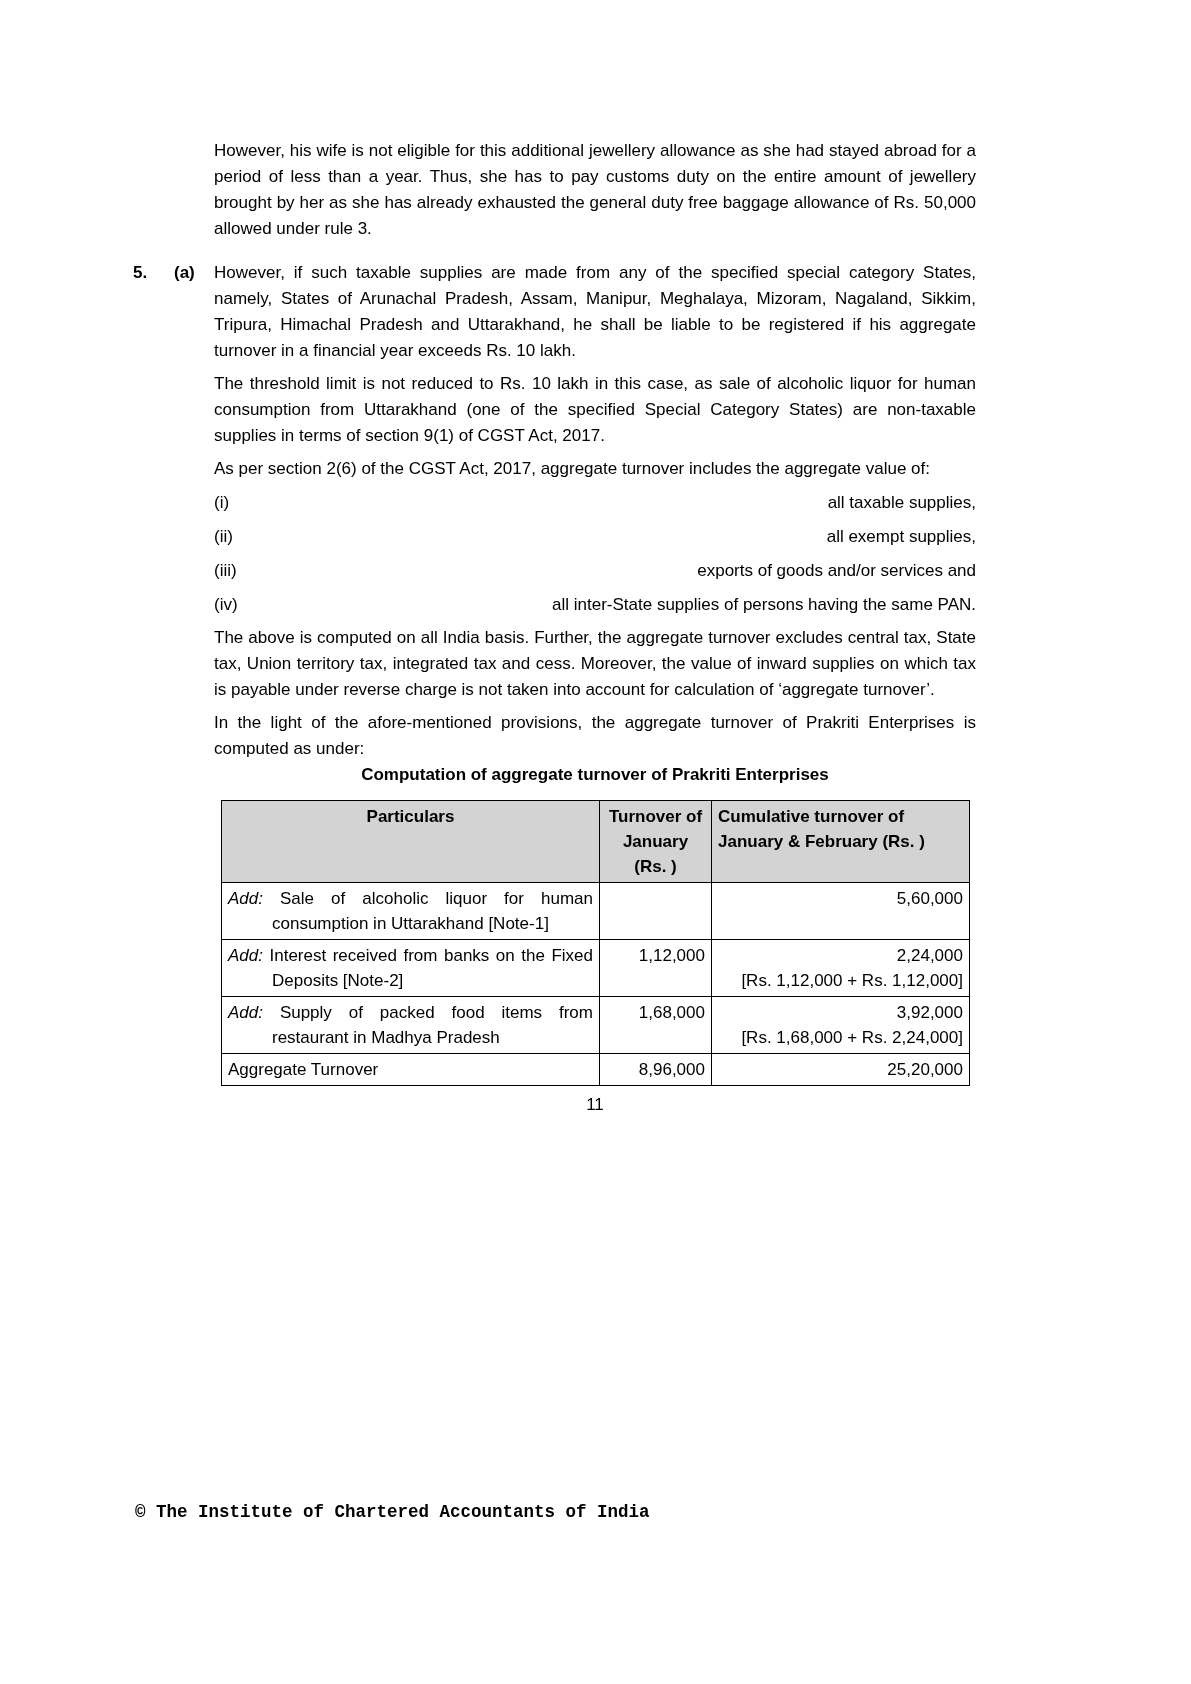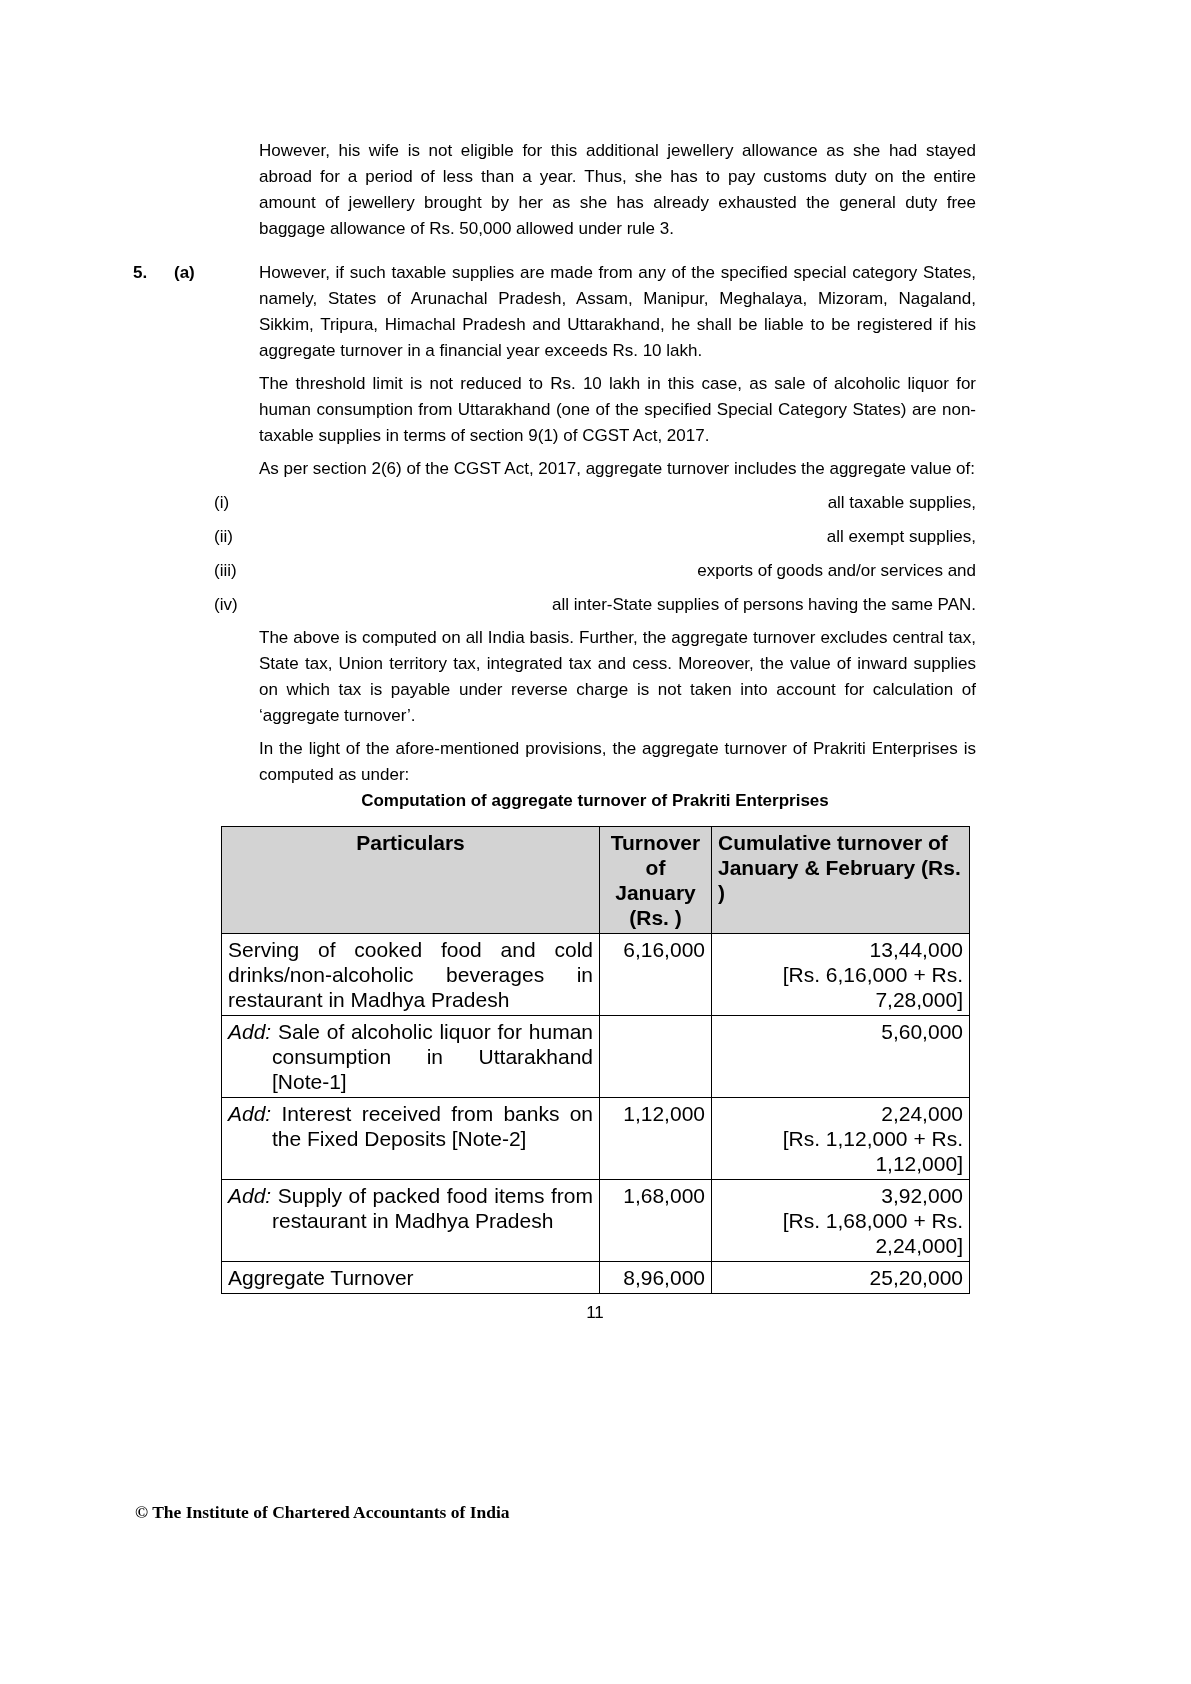--- a/index.html
+++ b/index.html
@@ -8,33 +8,33 @@
     background:#ffffff;
     color:#000000;
     font-family:"Liberation Sans","DejaVu Sans",sans-serif;
     position:relative;
   }
   .doc {
     position:absolute;
     left:214px; top:138px; width:762px;
     font-size:17px; line-height:26px;
   }
-  .para { text-align:justify; margin-top:7px;margin-left:45px; }
+  .para { text-align:justify; margin-top:7px; }
   .para.first { margin-top:0; }
   .q-section { position:relative; margin-top:18px; }
   .q-num  { position:absolute; left:-81px; top:0; font-weight:bold; }
   .q-part { position:absolute; left:-40px; top:0; font-weight:bold; }
   .list-item { display:flex; margin-top:8px; }
   .li-marker { width:43px; flex:none; }
   .li-text { flex:1;text-align:right; }
   .table-title { text-align:center; font-weight:bold; }
   .comp-table {
     border-collapse:collapse;
     margin-top:12px; margin-left:7px;
-    width:748px; font-size:21px; line-height:25px;
+    width:748px; font-size:17px; line-height:25px;
     table-layout:fixed;
   }
   .comp-table th, .comp-table td {
     border:1px solid #000000;
     vertical-align:top;
     padding:3px 6px;
   }
   .comp-table th { background:#d3d3d3; font-weight:bold; }
   th.h-part { width:378px; text-align:center; }
   th.h-jan  { width:112px; text-align:center; }
@@ -42,21 +42,21 @@
   td.c-part { text-align:justify; }
   td.c-jan  { text-align:right; }
   td.c-cum  { text-align:right; }
   td.hang   { padding-left:50px; text-indent:-44px; }
   .add-prefix { font-style:italic; }
   .cum-value  { display:block; }
   .cum-detail { display:block; }
   .page-num { text-align:center; margin-top:6px; }
   .footer {
     position:absolute; left:135px; top:1502px;
-    font-family:Liberation Serif, serif;
+    font-family:Liberation Mono, monospace;
     font-weight:bold; font-size:17.5px;
   }
 </style>
 </head>
 <body>
 
 <div class="doc">
 
   <p class="para first">However, his wife is not eligible for this additional jewellery allowance as she had stayed abroad for a period of less than a year. Thus, she has to pay customs duty on the entire amount of jewellery brought by her as she has already exhausted the general duty free baggage allowance of Rs. 50,000 allowed under rule 3.</p>
 
@@ -92,28 +92,20 @@
 
     <table class="comp-table">
       <thead>
         <tr>
           <th class="h-part">Particulars</th>
           <th class="h-jan">Turnover of January (Rs. )</th>
           <th class="h-cum">Cumulative turnover of January &amp; February (Rs. )</th>
         </tr>
       </thead>
       <tbody>
-        <tr>
-          <td class="c-part">Serving of cooked food and cold drinks/non-alcoholic beverages in restaurant in Madhya Pradesh</td>
-          <td class="c-jan">6,16,000</td>
-          <td class="c-cum">
-            <span class="cum-value">13,44,000</span>
-            <span class="cum-detail">[Rs. 6,16,000 + Rs. 7,28,000]</span>
-          </td>
-        </tr>
         <tr>
           <td class="c-part hang">
             <span class="add-prefix">Add:</span>
             <span>Sale of alcoholic liquor for human consumption in Uttarakhand [Note-1]</span>
           </td>
           <td class="c-jan"></td>
           <td class="c-cum">
             <span class="cum-value">5,60,000</span>
             <span class="cum-detail"></span>
           </td>

